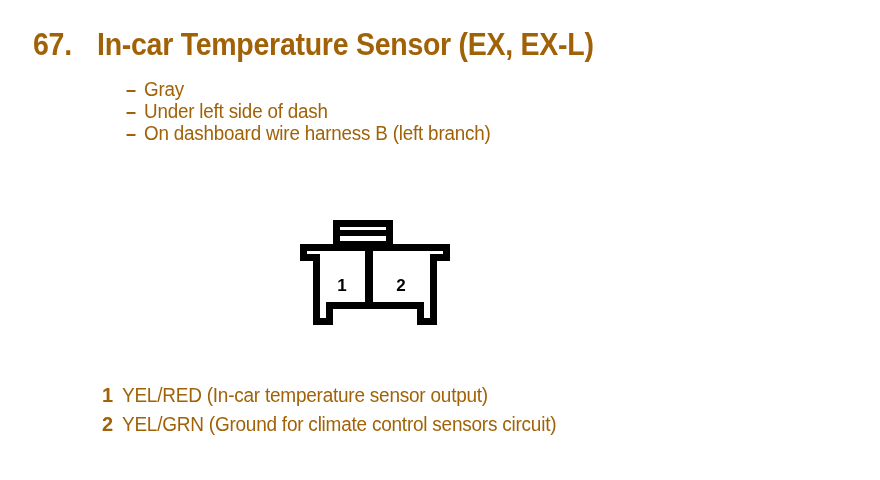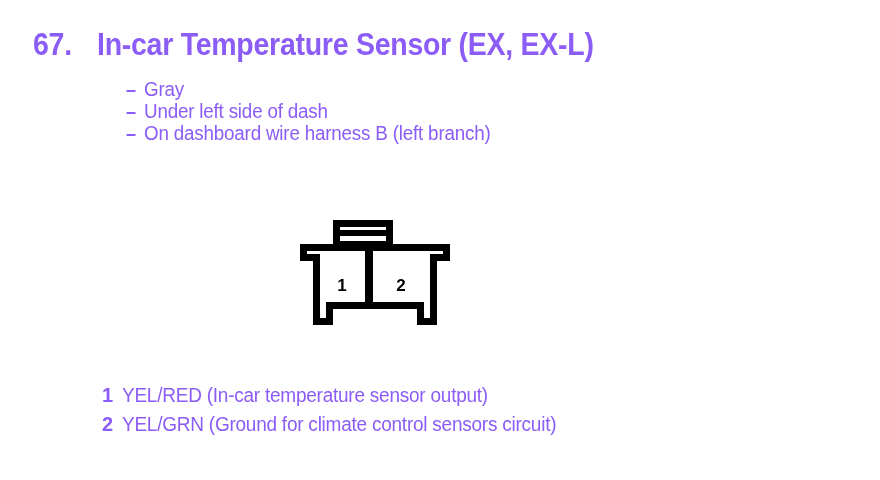--- a/index.html
+++ b/index.html
@@ -8,21 +8,21 @@
     padding: 0;
     background: #ffffff;
   }
   #page {
     position: relative;
     width: 832px;
     height: 480px;
     background: #ffffff;
     overflow: hidden;
     font-family: "Liberation Sans", sans-serif;
-    color: #8b5cf6;
+    color: #a16207;
     -webkit-font-smoothing: none;
   }
 
   
   .heading {
     position: absolute;
     left: 33px;
     top: 27px;
     display: flex;
     align-items: baseline;

